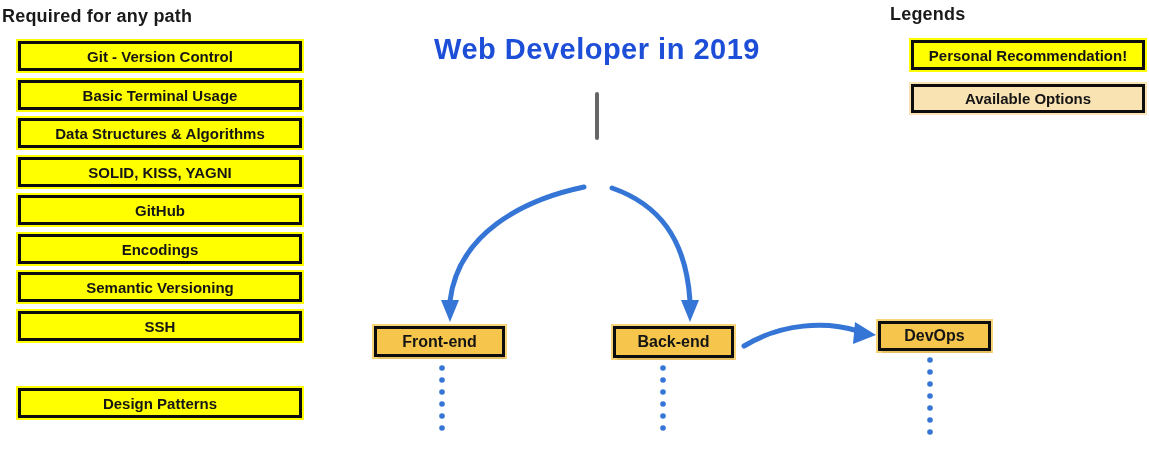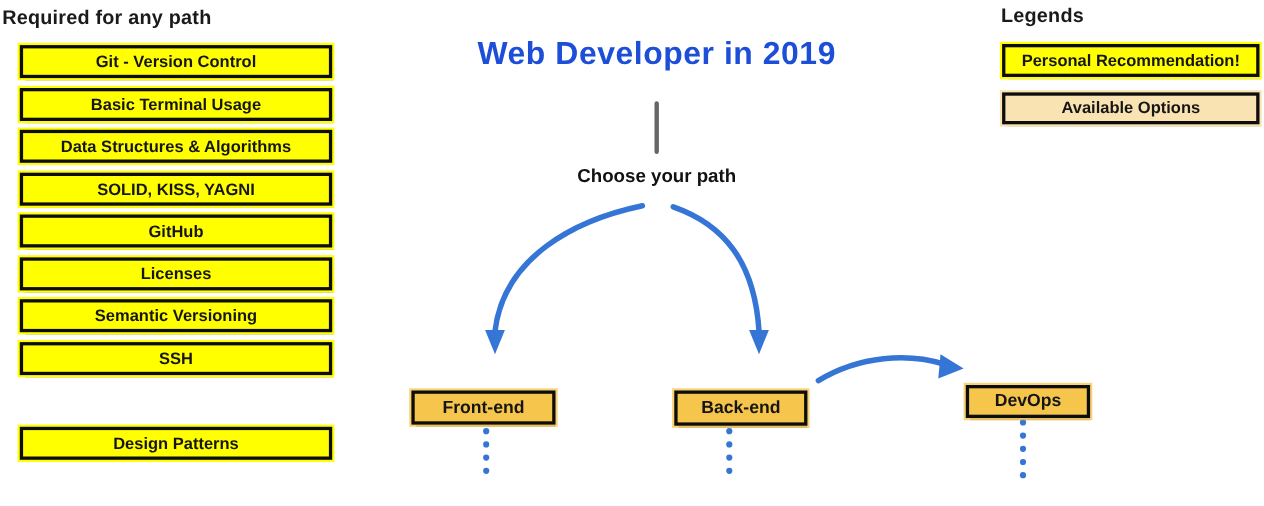--- a/index.html
+++ b/index.html
@@ -48,21 +48,20 @@
   }
   
   .node{
     position:absolute;box-sizing:border-box;
     background:var(--amber);
     border:3px solid #0d0d0d;
     box-shadow:0 0 0 2px rgba(246,198,76,.75), 2px 4px 0 -2px rgba(110,100,60,.5);
     display:flex;align-items:center;justify-content:center;
     font-size:16px;font-weight:bold;color:#151515;
     white-space:nowrap;
-    margin-top:29px;
   }
   .node-frontend{left:374px;top:326px;width:131px;height:31px;}
   .node-backend{left:613px;top:326px;width:121px;height:32px;}
   .node-devops{left:878px;top:321px;width:113px;height:30px;}
   
   .legend-box{
     position:absolute;left:911px;width:234px;
     box-sizing:border-box;
     border:3px solid #0d0d0d;
     display:flex;align-items:center;justify-content:center;
@@ -88,28 +87,27 @@
 
 <div class="canvas">
 
   <div class="section-header" style="left:2px;top:6px;">Required for any path</div>
 
   <div class="req-box" style="top:41px">Git - Version Control</div>
   <div class="req-box" style="top:80px">Basic Terminal Usage</div>
   <div class="req-box" style="top:118px">Data Structures &amp; Algorithms</div>
   <div class="req-box" style="top:157px">SOLID, KISS, YAGNI</div>
   <div class="req-box" style="top:195px">GitHub</div>
-  <div class="req-box" style="top:234px">Licenses</div>
+  <div class="req-box" style="top:234px">Encodings</div>
   <div class="req-box" style="top:272px">Semantic Versioning</div>
   <div class="req-box" style="top:311px">SSH</div>
   <div class="req-box" style="top:388px">Design Patterns</div>
 
   <div class="title">Web Developer in 2019</div>
   <div class="vline"></div>
-  <div class="choose">Choose your path</div>
 
   <svg class="connectors" viewBox="0 0 1149 460">
 
     <g>
       <path d="M584 187 C522 200 458 234 450 301"></path>
       <polygon points="441,300 459,300 450,322"></polygon>
     </g>
 
     <g>
       <path d="M612 188 C658 204 686 238 690 301"></path>
@@ -145,17 +143,17 @@
       <circle cx="930" cy="408" r="2.8"></circle>
         <circle cx="930" cy="420" r="2.8"></circle>
       <circle cx="930" cy="432" r="2.8"></circle>
     </g>
   </svg>
 
   <div class="node node-frontend">Front-end</div>
   <div class="node node-backend">Back-end</div>
   <div class="node node-devops">DevOps</div>
 
-  <div class="section-header" style="left:910px;top:4px;">Legends</div>
+  <div class="section-header" style="left:890px;top:4px;">Legends</div>
   <div class="legend-box legend-yellow">Personal Recommendation!</div>
   <div class="legend-box legend-cream">Available Options</div>
 
 </div>
 
 </body></html>

